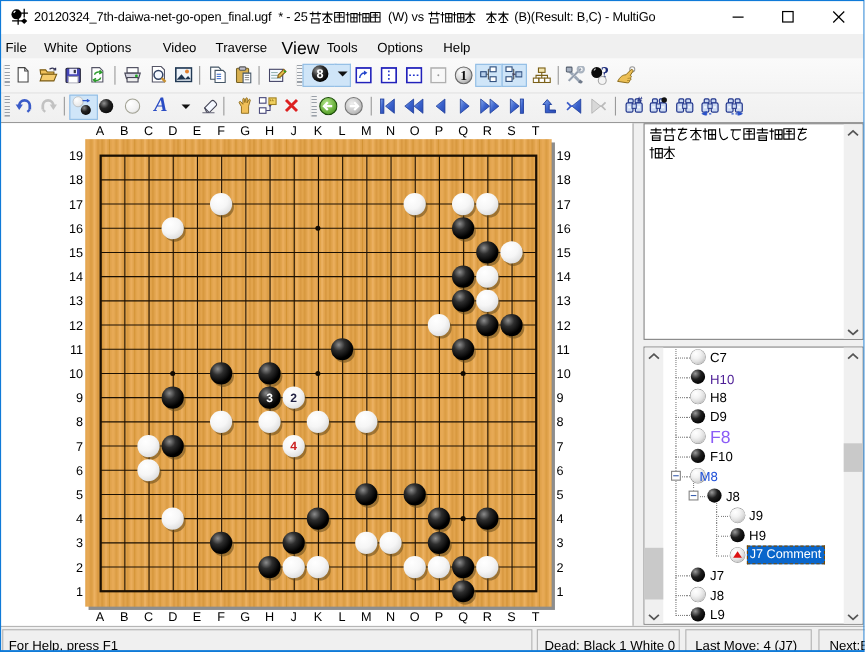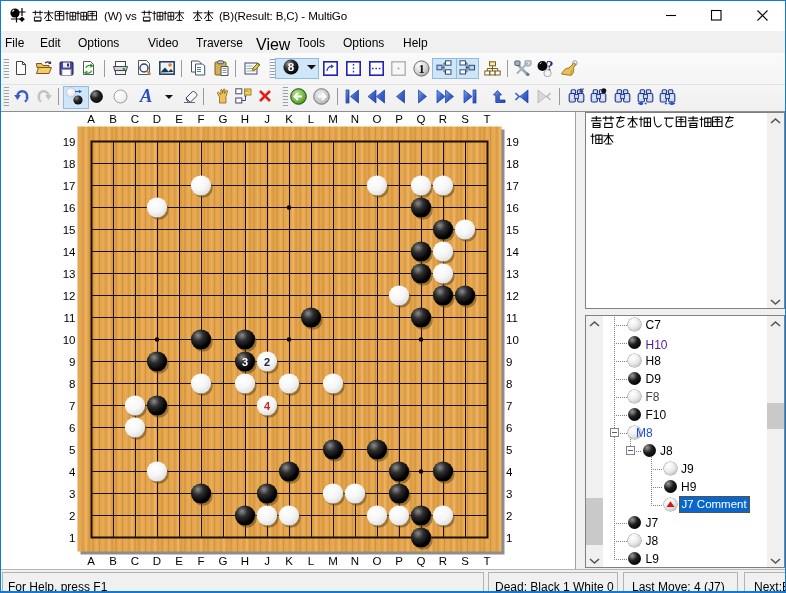--- a/index.html
+++ b/index.html
@@ -18,21 +18,21 @@
 <div class="abs" style="left:0;top:591px;width:786px;height:2px;background:#0f7ad8;z-index:51"></div>
 
 <div class="abs" style="left:1px;top:1px;width:784px;height:30px;background:#fff"></div>
 <svg class="abs" style="left:9px;top:7px" width="17" height="17" viewBox="0 0 17 17">
 <path d="M13 1v8M9.5 5h7M2 12h11M7.5 9.5v6" stroke="#000" stroke-width="1.2" fill="none"></path>
 <circle cx="6" cy="6" r="4.6" fill="#000"></circle>
 <path d="M3.4 4.6l1.6-1.8" stroke="#fff" stroke-width="1.1"></path>
 <path d="M13 9.5l2.8 2.7-2.8 2.7-2.8-2.7z" fill="#000"></path>
   </svg>
 <div class="abs" style="left:31px;top:0;height:31px;display:flex;align-items:center;font-size:11.6px;letter-spacing:-0.15px;color:#000;white-space:pre">
-<svg width="68" height="12" viewBox="0 0 68 12" style="margin:0 1px">
+<span>20120324_7th-daiwa-net-go-open_final.ugf&nbsp; * - 25</span><svg width="68" height="12" viewBox="0 0 68 12" style="margin:0 1px">
       <use href="#kC" transform="translate(0.0,0) scale(0.950)"></use>
       <use href="#kE" transform="translate(10.9,0) scale(0.950)"></use>
       <use href="#kD" transform="translate(21.8,0) scale(0.950)"></use>
       <use href="#kB" transform="translate(32.7,0) scale(0.950)"></use>
       <use href="#kB" transform="translate(43.6,0) scale(0.950)"></use>
       <use href="#kD" transform="translate(54.5,0) scale(0.950)"></use>
     </svg><span> (W) vs </span><svg width="46" height="12" viewBox="0 0 46 12" style="margin:0 1px">
       <use href="#kC" transform="translate(0.0,0) scale(0.950)"></use>
       <use href="#kB" transform="translate(10.9,0) scale(0.950)"></use>
       <use href="#kB" transform="translate(21.8,0) scale(0.950)"></use>
@@ -42,21 +42,21 @@
       <use href="#kE" transform="translate(10.9,0) scale(0.950)"></use>
     </svg><span> (B)(Result: B,C) - MultiGo</span></div>
 <svg class="abs" style="left:655px;top:0" width="125" height="31" viewBox="0 0 125 31">
 <path d="M11 15.5h10" stroke="#000" stroke-width="1.1"></path>
 <rect x="56.5" y="10.5" width="9.5" height="9.5" fill="none" stroke="#000" stroke-width="1.1"></rect>
 <path d="M102.5 10.5l10 10M112.5 10.5l-10 10" stroke="#000" stroke-width="1.1"></path>
   </svg>
 
 <div class="abs" style="left:1px;top:31px;width:784px;height:22px;background:#f0f0f0"></div>
 <span class="abs" style="left:5px;top:36px;font-size:12px">File</span>
-<span class="abs" style="left:40px;top:36px;font-size:12px">Edit</span>
+<span class="abs" style="left:40px;top:36px;font-size:12px">White</span>
 <span class="abs" style="left:78px;top:36px;font-size:12px">Options</span>
 <span class="abs" style="left:148px;top:36px;font-size:12px">Video</span>
 <span class="abs" style="left:196px;top:36px;font-size:12px">Traverse</span>
 <span class="abs" style="left:256px;top:36px;font-size:16px">View</span>
 <span class="abs" style="left:297px;top:36px;font-size:12px">Tools</span>
 <span class="abs" style="left:343px;top:36px;font-size:12px">Options</span>
 <span class="abs" style="left:403px;top:36px;font-size:12px">Help</span>
 
 <div class="abs" style="left:1px;top:53px;width:784px;height:58px;background:linear-gradient(#fafafa,#f0f0f0)"></div>
 <div class="abs" style="left:1px;top:83.5px;width:784px;height:1px;background:#e2e2e2"></div>
@@ -756,21 +756,21 @@
 <div class="abs tbs" style="left:628.0px;top:336.0px"></div>
 <span class="abs" style="left:645.5px;top:338px;font-size:12px;color:#4c1d95">H10</span>
 <div class="abs doth" style="left:614px;top:360.5px;width:13.5px"></div>
 <div class="abs tws" style="left:628.0px;top:354.0px"></div>
 <span class="abs" style="left:645.5px;top:353.8px;font-size:12px;color:#000">H8</span>
 <div class="abs doth" style="left:614px;top:378.5px;width:13.5px"></div>
 <div class="abs tbs" style="left:628.0px;top:372.0px"></div>
 <span class="abs" style="left:645.5px;top:371.8px;font-size:12px;color:#000">D9</span>
 <div class="abs doth" style="left:614px;top:396.5px;width:13.5px"></div>
 <div class="abs tws" style="left:628.0px;top:390.0px"></div>
-<span class="abs" style="left:645.5px;top:389.8px;font-size:12px;color:#404040">F8</span>
+<span class="abs" style="left:645.5px;top:389.8px;font-size:16px;color:#8b5cf6">F8</span>
 <div class="abs doth" style="left:614px;top:414.5px;width:13.5px"></div>
 <div class="abs tbs" style="left:628.0px;top:408.0px"></div>
 <span class="abs" style="left:645.5px;top:407.8px;font-size:12px;color:#000">F10</span>
 <div class="abs doth" style="left:614px;top:432.5px;width:13.5px"></div>
 <div class="abs" style="left:609.5px;top:428.0px;width:9px;height:9px;background:#fff;border:1px solid #848484;box-sizing:border-box"></div>
 <div class="abs" style="left:611.5px;top:432.0px;width:5px;height:1px;background:#3a5fae"></div>
 <div class="abs tws" style="left:628.0px;top:426.0px"></div>
 <span class="abs" style="left:636px;top:425.8px;font-size:12px;color:#1d4ed8">M8</span>
 <div class="abs doth" style="left:630px;top:450.5px;width:12px"></div>
 <div class="abs" style="left:625.5px;top:446.0px;width:9px;height:9px;background:#fff;border:1px solid #848484;box-sizing:border-box"></div>

